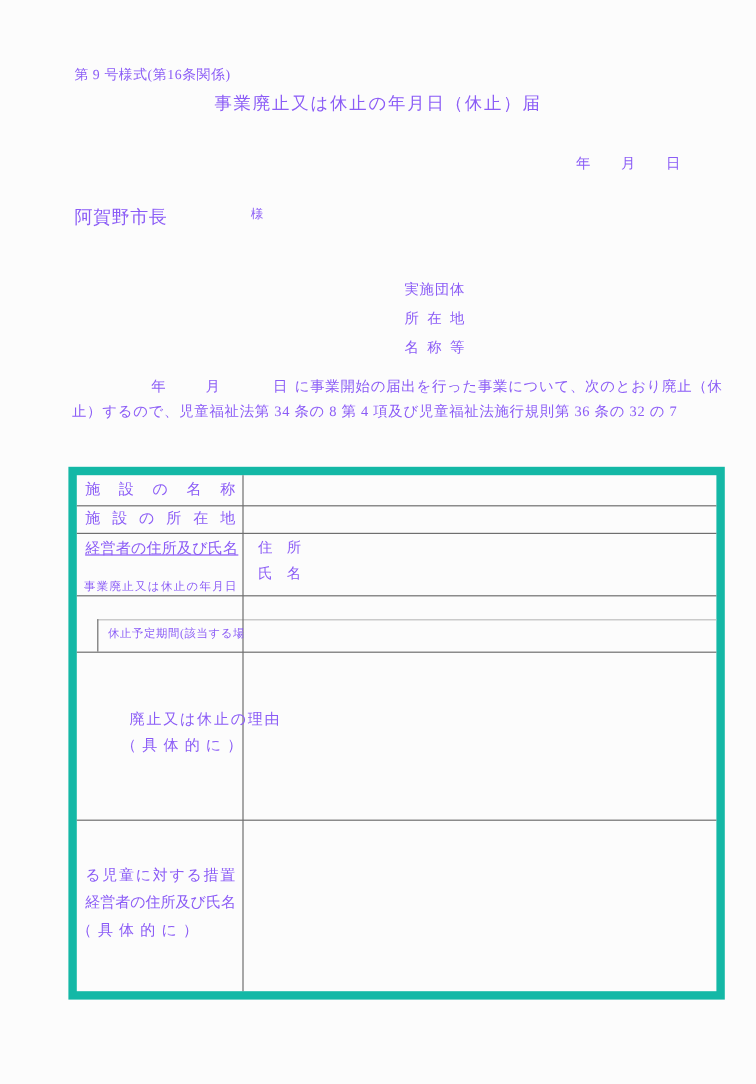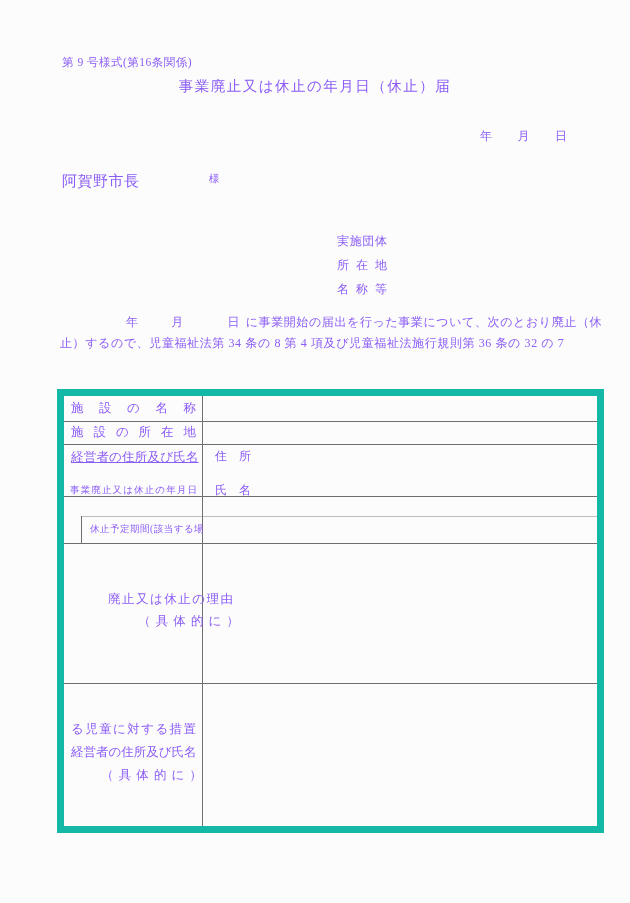--- a/index.html
+++ b/index.html
@@ -86,37 +86,37 @@
   .lbl-r6 { top: 192px; margin-left: 37px; }
   .lbl-r7 { top: 322px; }
   .lbl-block .jline {
     height: 22px; line-height: 22px; padding: 0 7px;
     text-align: justify; text-align-last: justify;
     white-space: nowrap; overflow: hidden;
   }
   .lbl-r7 .jline { height: 23px; line-height: 23px; }
   .lbl-block .cline {
     height: 22px; line-height: 22px;
-    text-align: right; letter-spacing: 1px; white-space: nowrap;
+    text-align: left; letter-spacing: 1px; white-space: nowrap;
   }
   .lbl-r7 .cline { height: 23px; line-height: 23px; }
 
   .vcell { position: absolute; left: 139px; right: 0; }
   .vc-r1 { top: 0; height: 25px; }
   .vc-r2 { top: 26px; height: 22px; }
   .vc-r4 { top: 101px; height: 19px; }
   .vc-r5 { top: 121px; height: 26px; }
   .vc-r6 { top: 148px; height: 139px; }
   .vc-r7 { top: 288px; height: 142px; }
 
   .operator-sub {
     position: absolute; left: 151px; top: 53px;
     font-size: 12px; line-height: 14px;
   }
-  .operator-sub .sub1 { margin-bottom: 20px; font-family: Liberation Serif, serif; }
+  .operator-sub .sub1 { margin-bottom: 8px; font-family: Liberation Serif, serif; }
 </style>
 </head>
 <body>
 
 <div class="page">
 
   <div class="abs form-number">第 9 号様式(第16条関係)</div>
 
   <div class="abs doc-title">事業廃止又は休止の年月日（休止）届</div>
 

